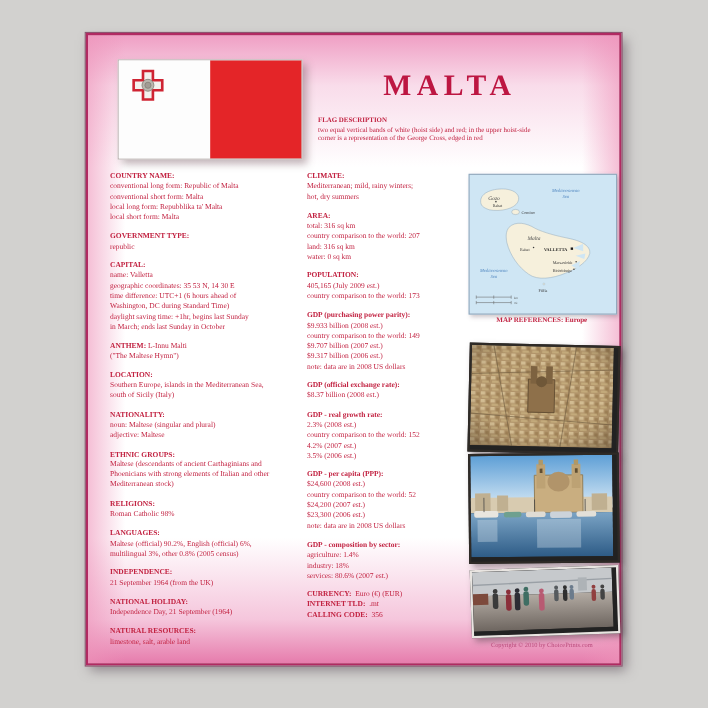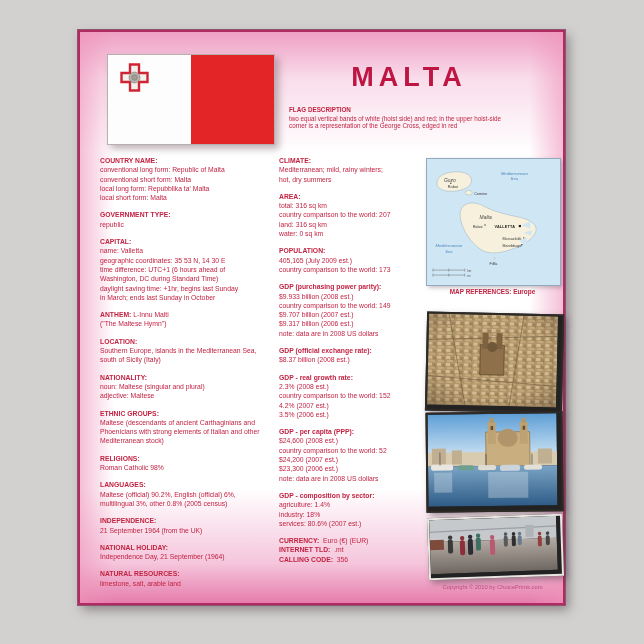--- a/index.html
+++ b/index.html
@@ -5,20 +5,21 @@
   html,body{margin:0;padding:0;}
   body{width:644px;height:644px;background:#d2d1cf;font-family:"Liberation Sans",sans-serif;overflow:hidden;}
   .stage{position:relative;width:644px;height:644px;}
   .poster{
     position:absolute;left:78px;top:30px;width:483px;height:571px;
     border:2px solid #b12a62;outline:1px solid #8d5570;
     box-shadow:4px 5px 10px rgba(90,75,85,0.55);
     background:
       linear-gradient(90deg, rgba(238,148,186,0.6) 0%, rgba(255,255,255,0) 7%, rgba(255,255,255,0) 93%, rgba(238,148,186,0.6) 100%),
       linear-gradient(180deg, #ef9fc4 0%, #f9dcea 8%, #ffffff 21%, #ffffff 80%, #f5c6dc 93%, #e67cac 100%);
+    font-family: Liberation Serif, serif;
   }
   
   .flag{position:absolute;left:27px;top:22px;width:166px;height:89px;display:flex;
         border:1px solid #b8b0ae;box-shadow:4px 4px 7px rgba(120,90,100,0.45);background:#fff;}
   .flag-white{position:relative;width:50%;height:100%;background:#fdfdfd;}
   .flag-red{width:50%;height:100%;background:#e42528;}
   .cross{position:absolute;left:11px;top:7px;width:31px;height:31px;}
   
   .title{position:absolute;left:268px;top:30px;width:122px;margin:0;text-align:center;
          font-size:27px;font-weight:bold;letter-spacing:5px;color:#bd1642;}

